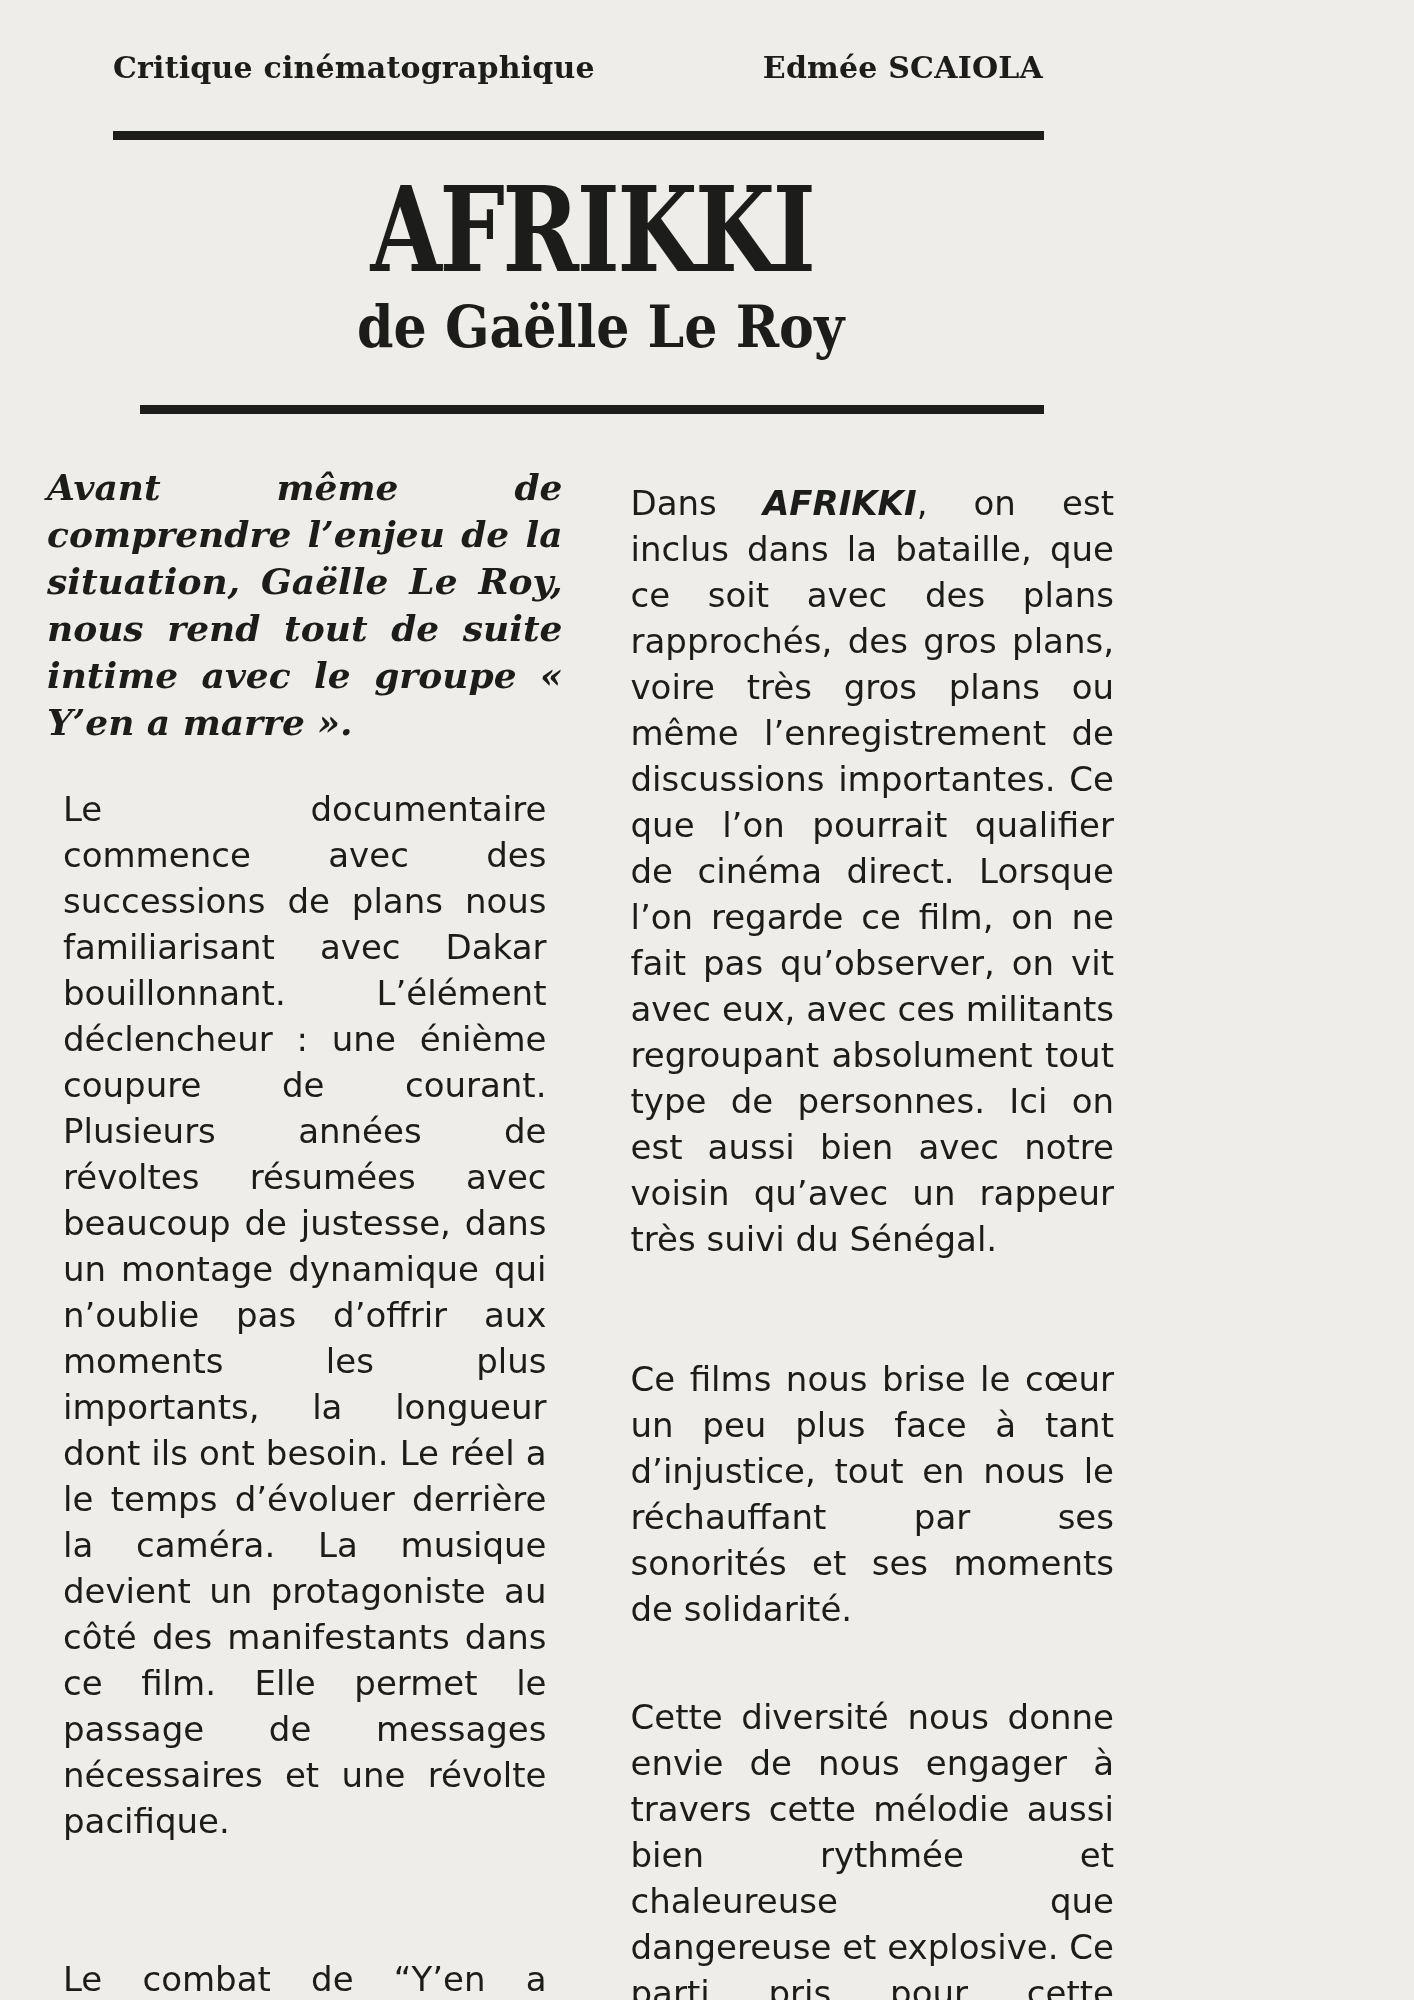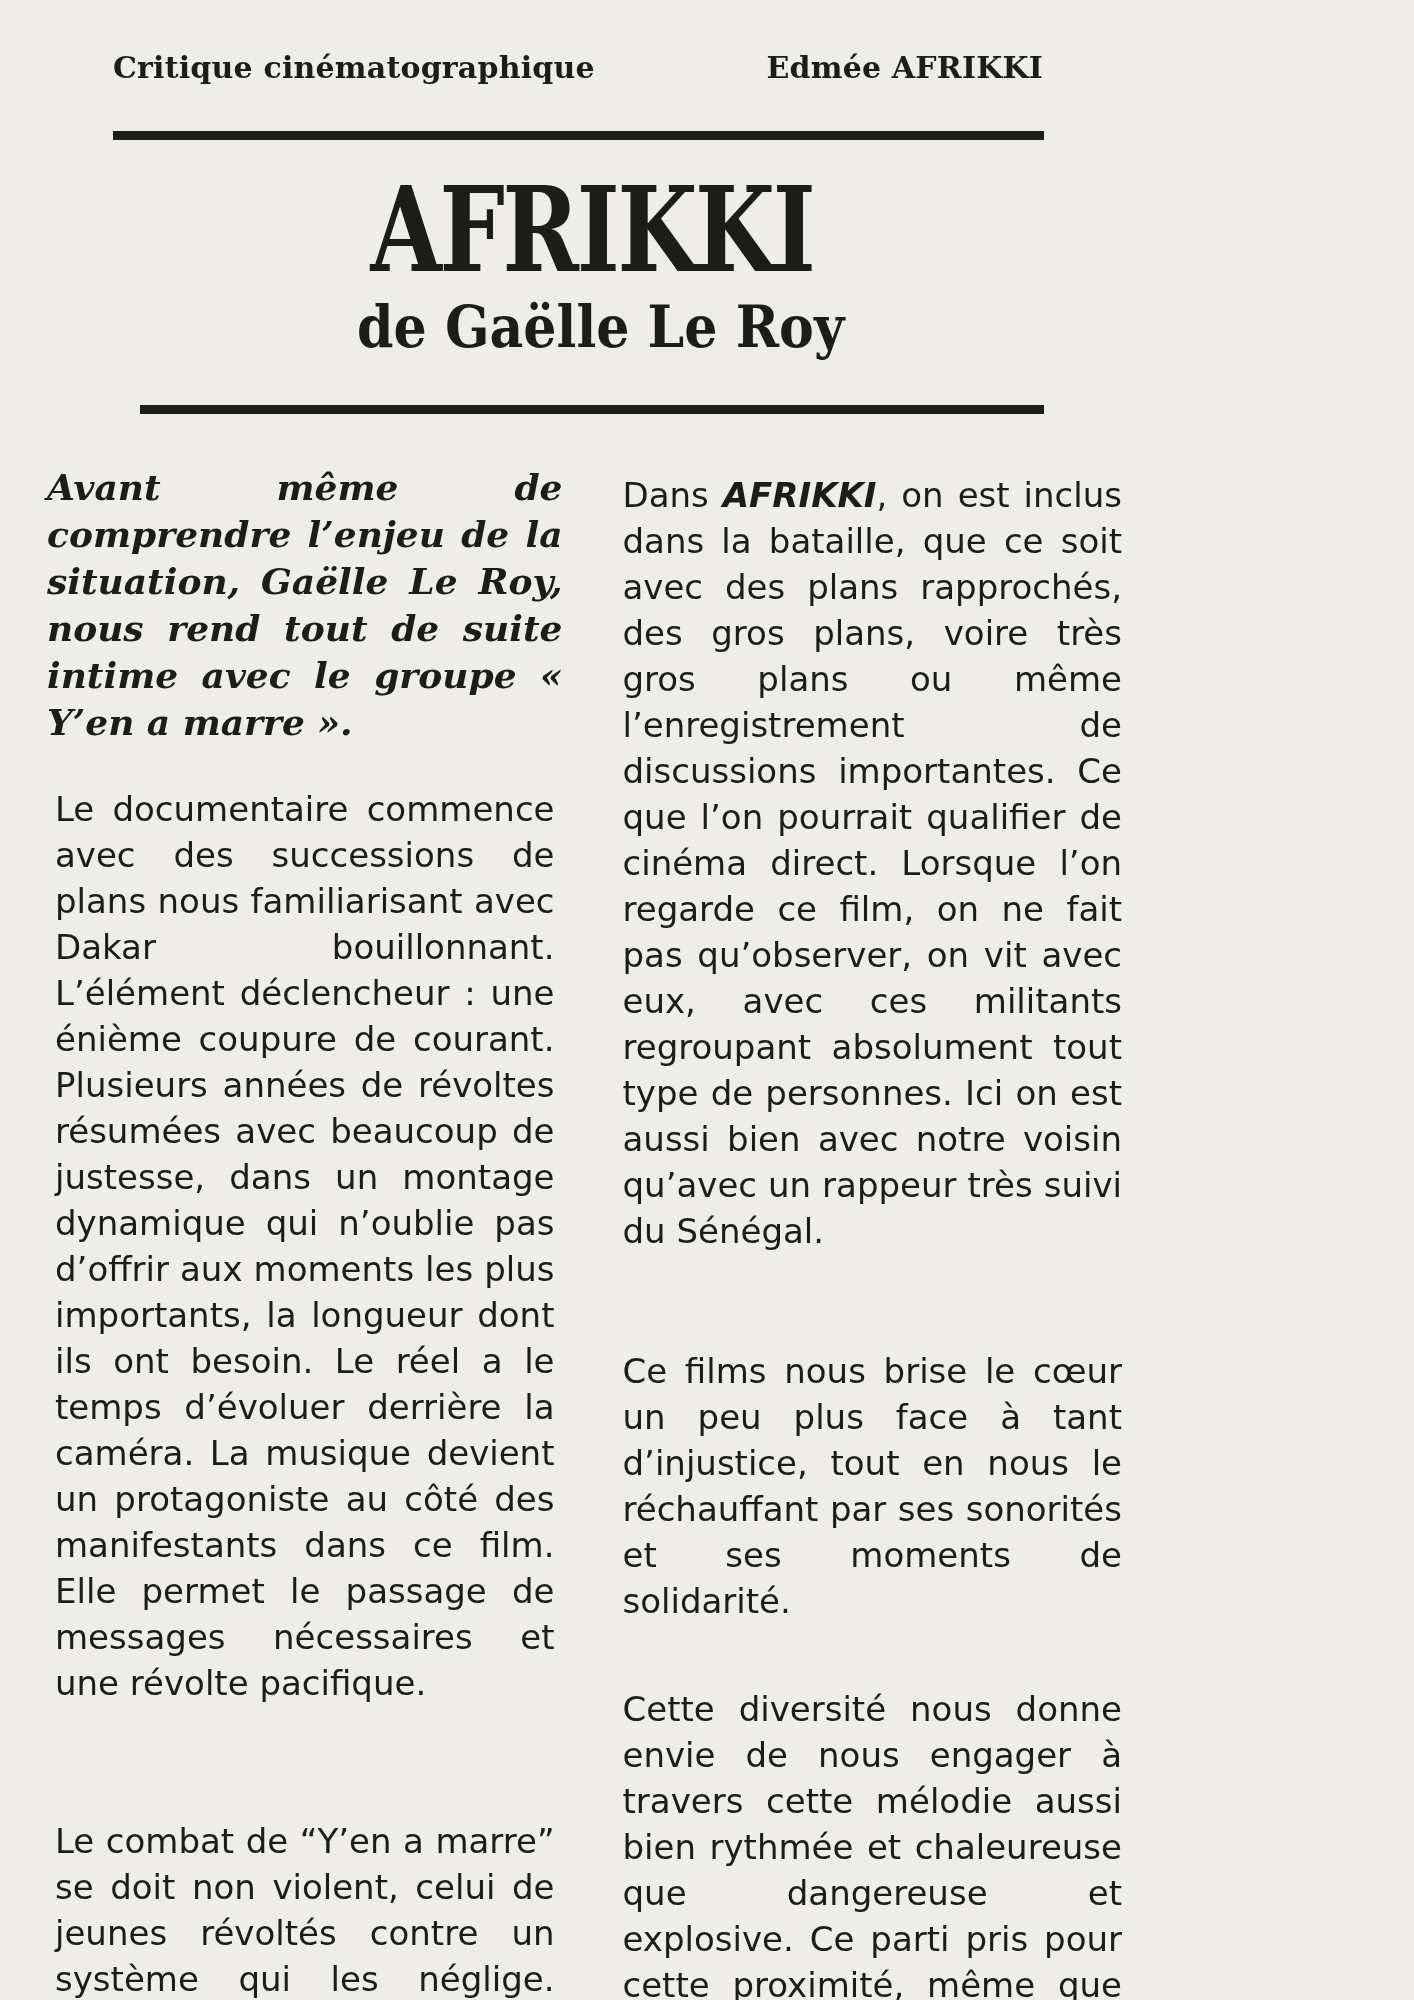--- a/index.html
+++ b/index.html
@@ -45,33 +45,33 @@
   .col{
     flex:1;min-width:0;
     font-size:34px;line-height:46px;text-align:justify;
   }
   .intro{
     font-family:"DejaVu Serif","Liberation Serif",serif;
     font-weight:700;font-style:italic;
     font-size:36px;line-height:47px;
     margin:0 0 40px;
   }
-  .para{margin:8px;}
+  .para{margin:16px;}
   .sp-a{margin-top:62px;}   
   .sp-b{margin-top:94px;}   
   .sp-d{margin-top:112px;}
 </style>
 </head>
 <body>
 
 <div class="page">
 
   <header class="masthead">
     <span>Critique cinématographique</span>
-    <span>Edmée AFRIKKI</span>
+    <span>Edmée SCAIOLA</span>
   </header>
 
   <div class="rule rule-top"></div>
 
   <h1 class="title-main"><span class="squeeze">AFRIKKI</span></h1>
 
   <h2 class="title-sub"><span class="squeeze">de Gaëlle Le Roy</span></h2>
 
   <div class="rule rule-title"></div>
 

